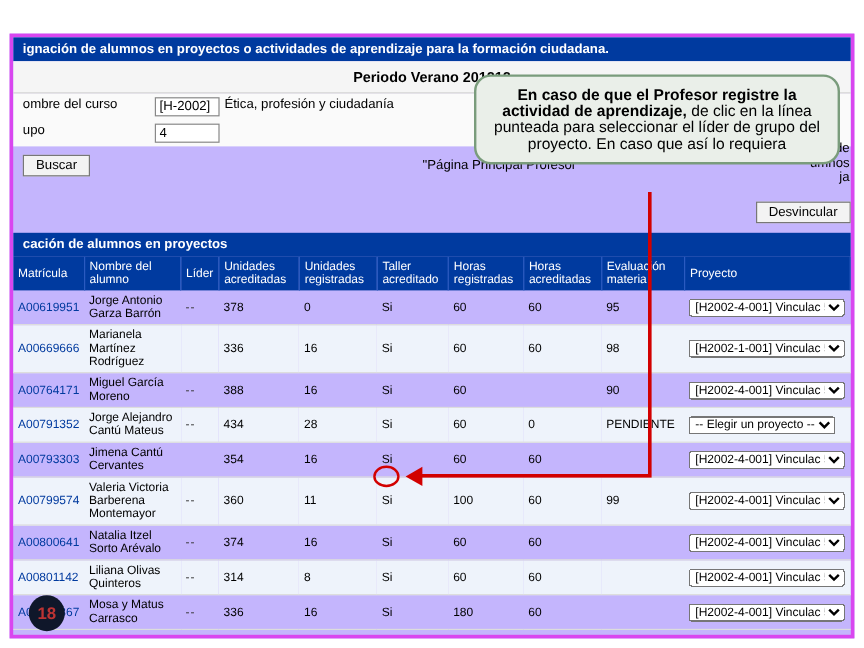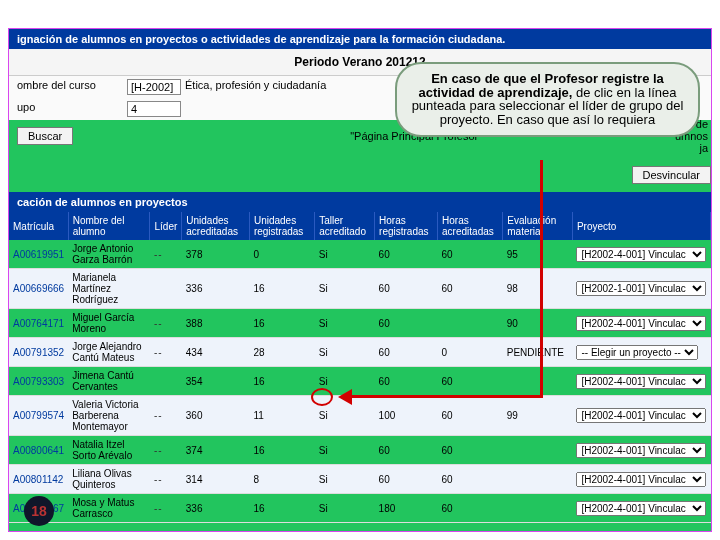--- a/index.html
+++ b/index.html
@@ -1,34 +1,34 @@
 <!DOCTYPE html>
 <html><head>
 <meta charset="utf-8">
 <style>
   *{box-sizing:border-box;margin:0;padding:0}
   body{font-family:Arial,Helvetica,sans-serif;background:#fff;width:720px;height:540px;overflow:hidden;position:relative}
-  .frame{position:absolute;top:28px;left:8px;right:8px;bottom:8px;border:1px solid #d946ef;background:#22c55e;overflow:hidden}
+  .frame{position:absolute;top:28px;left:8px;right:8px;bottom:8px;border:3px solid #d946ef;background:#c4b5fd;overflow:hidden}
   .app{position:absolute;top:0;left:0;right:0;padding:0 0 0 0}
   .band{background:#003a9f;color:#fff;font-size:11px;padding:4px 8px;font-weight:bold}
   .period-row{background:#f5f5f5;text-align:center;font-size:12px;font-weight:bold;padding:6px 0;border-bottom:1px solid #ccc}
   .form-row{display:flex;align-items:flex-start;padding:3px 8px;font-size:11px;background:#fafafa}
   .form-row .lbl{width:110px}
   .form-row input[type=text]{border:1px solid #888;padding:1px 3px;font-size:11px}
   .btn{display:inline-block;border:1px solid #777;background:#f3f3f3;padding:2px 10px;font-size:11px;cursor:pointer}
   .btn-row{padding:6px 8px}
   .side-hint{font-size:11px;color:#000;padding-left:8px}
   table{border-collapse:collapse;width:100%;font-size:10px}
   th{background:#003a9f;color:#fff;text-align:left;padding:3px 4px;font-weight:normal;border-right:1px solid #2a5ac0}
   td{padding:3px 4px;border-bottom:1px solid #ddd}
   tr:nth-child(even) td{background:#eef3fb}
   select.proj{font-size:10px;max-width:130px}
   .leader-cell{color:#003a9f}
   .dash{color:#333;letter-spacing:1px}
-  .callout{position:absolute;top:62px;left:395px;width:305px;background:#eaefe9;border:2px solid #7a9c7c;border-radius:26px;padding:8px 10px;font-size:13px;font-weight:bold;text-align:center;line-height:1.05;z-index:5}
+  .callout{position:absolute;top:62px;left:395px;width:305px;background:#eaefe9;border:2px solid #7a9c7c;border-radius:14px;padding:8px 10px;font-size:13px;font-weight:bold;text-align:center;line-height:1.05;z-index:5}
   .arrow-v{position:absolute;left:540px;top:160px;width:3px;height:238px;background:#d20000;z-index:4}
   .arrow-h{position:absolute;left:348px;top:395px;width:192px;height:3px;background:#d20000;z-index:4}
   .arrow-head{position:absolute;left:338px;top:389px;width:0;height:0;border-top:8px solid transparent;border-bottom:8px solid transparent;border-right:14px solid #d20000;z-index:4}
   .circle-mark{position:absolute;left:311px;top:388px;width:22px;height:18px;border:2px solid #d20000;border-radius:50%;z-index:4}
   .page-num{position:absolute;left:24px;bottom:14px;width:30px;height:30px;border-radius:50%;background:#0f172a;color:#b33;font-size:14px;display:flex;align-items:center;justify-content:center;font-weight:bold}
   .spacer{height:6px}
   .center-row{text-align:right;padding:8px 0}
 </style>
 </head>
 <body>

